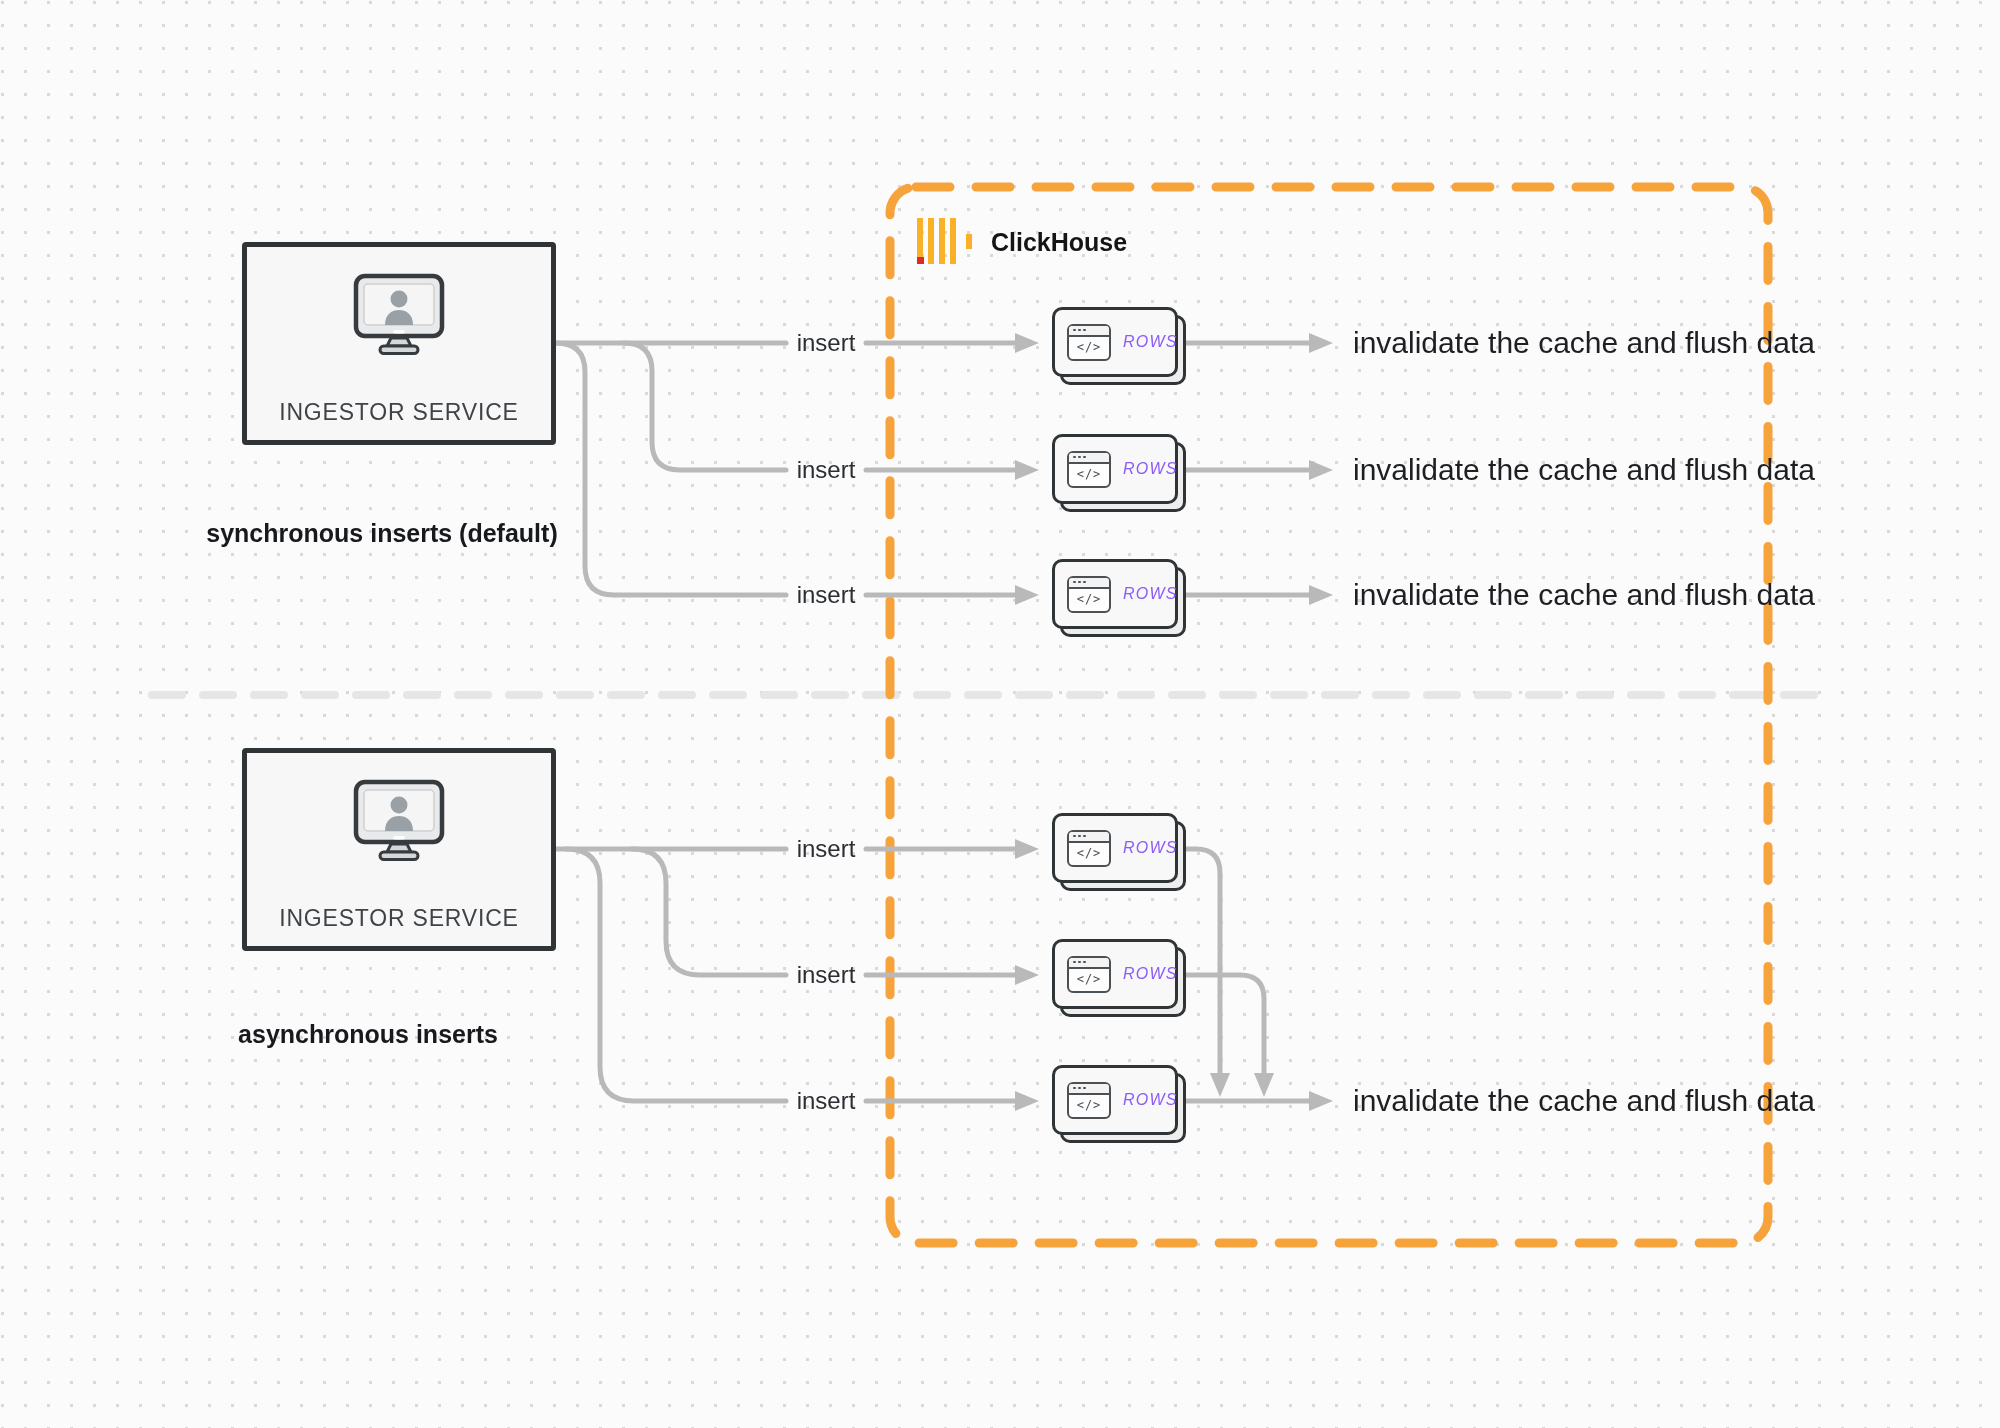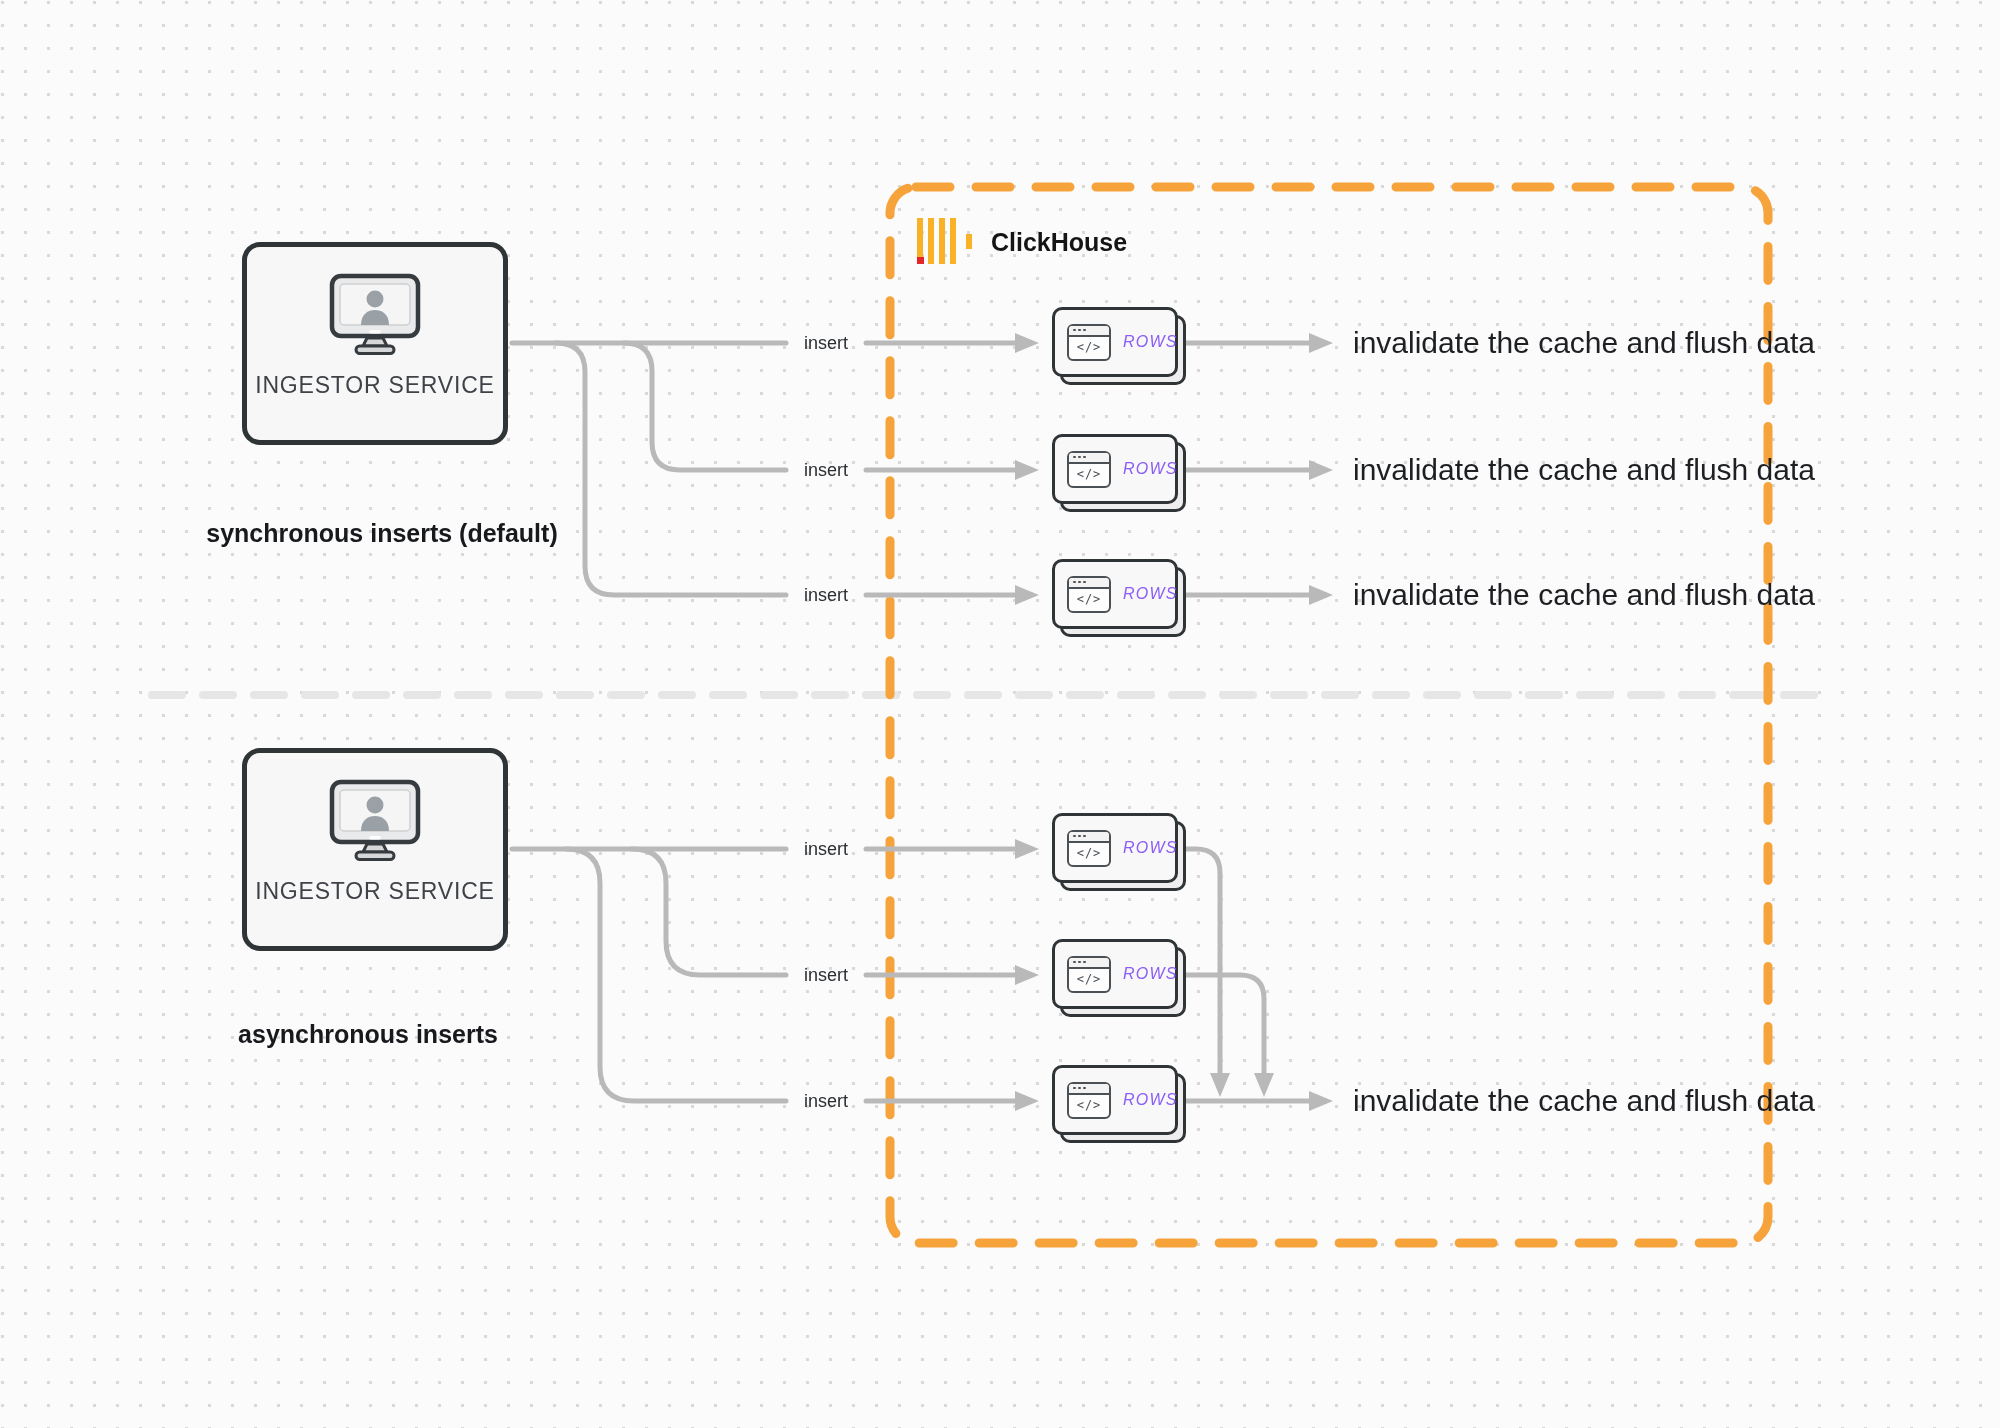--- a/index.html
+++ b/index.html
@@ -8,33 +8,33 @@
     position:relative;width:2000px;height:1428px;overflow:hidden;
     background-color:#fbfbfb;
     background-image:radial-gradient(circle,#d9d9d9 1.7px,transparent 1.8px);
     background-size:23px 23px;background-position:-9px -9px;
   }
   .layer-svg{position:absolute;left:0;top:0;z-index:1;}
   .abs{position:absolute;z-index:2;}
 
   
   .ingestor-box{
-    width:266px;height:203px;border:5px solid #2f3437;border-radius:18px;
+    width:314px;height:203px;border:5px solid #2f3437;border-radius:4px;
     background:#f7f7f8;box-sizing:border-box;display:flex;flex-direction:column;
-    align-items:center;justify-content:flex-start;padding-top:26px;
+    align-items:center;justify-content:flex-start;padding-top:26px;gap:27px;
   }
   .ingestor-label{
     margin-top:14px;font-size:23px;color:#3f4348;letter-spacing:0.8px;line-height:28px;
   }
 
   
   .caption{width:420px;text-align:center;font-size:25px;font-weight:700;color:#17191c;line-height:30px;}
 
   
-  .lbl-insert{width:80px;text-align:center;font-size:18px;color:#2b2e32;line-height:34px;}
+  .lbl-insert{width:80px;text-align:center;font-size:24px;color:#2b2e32;line-height:34px;}
 
   
   .lbl-result{font-size:30px;color:#1d1f22;line-height:34px;white-space:nowrap;text-align:right;}
 
   
   .ch-label{font-size:25px;font-weight:700;color:#151515;line-height:30px;}
 
   
   .rows-card{width:134px;height:78px;}
   .rows-card .back{

